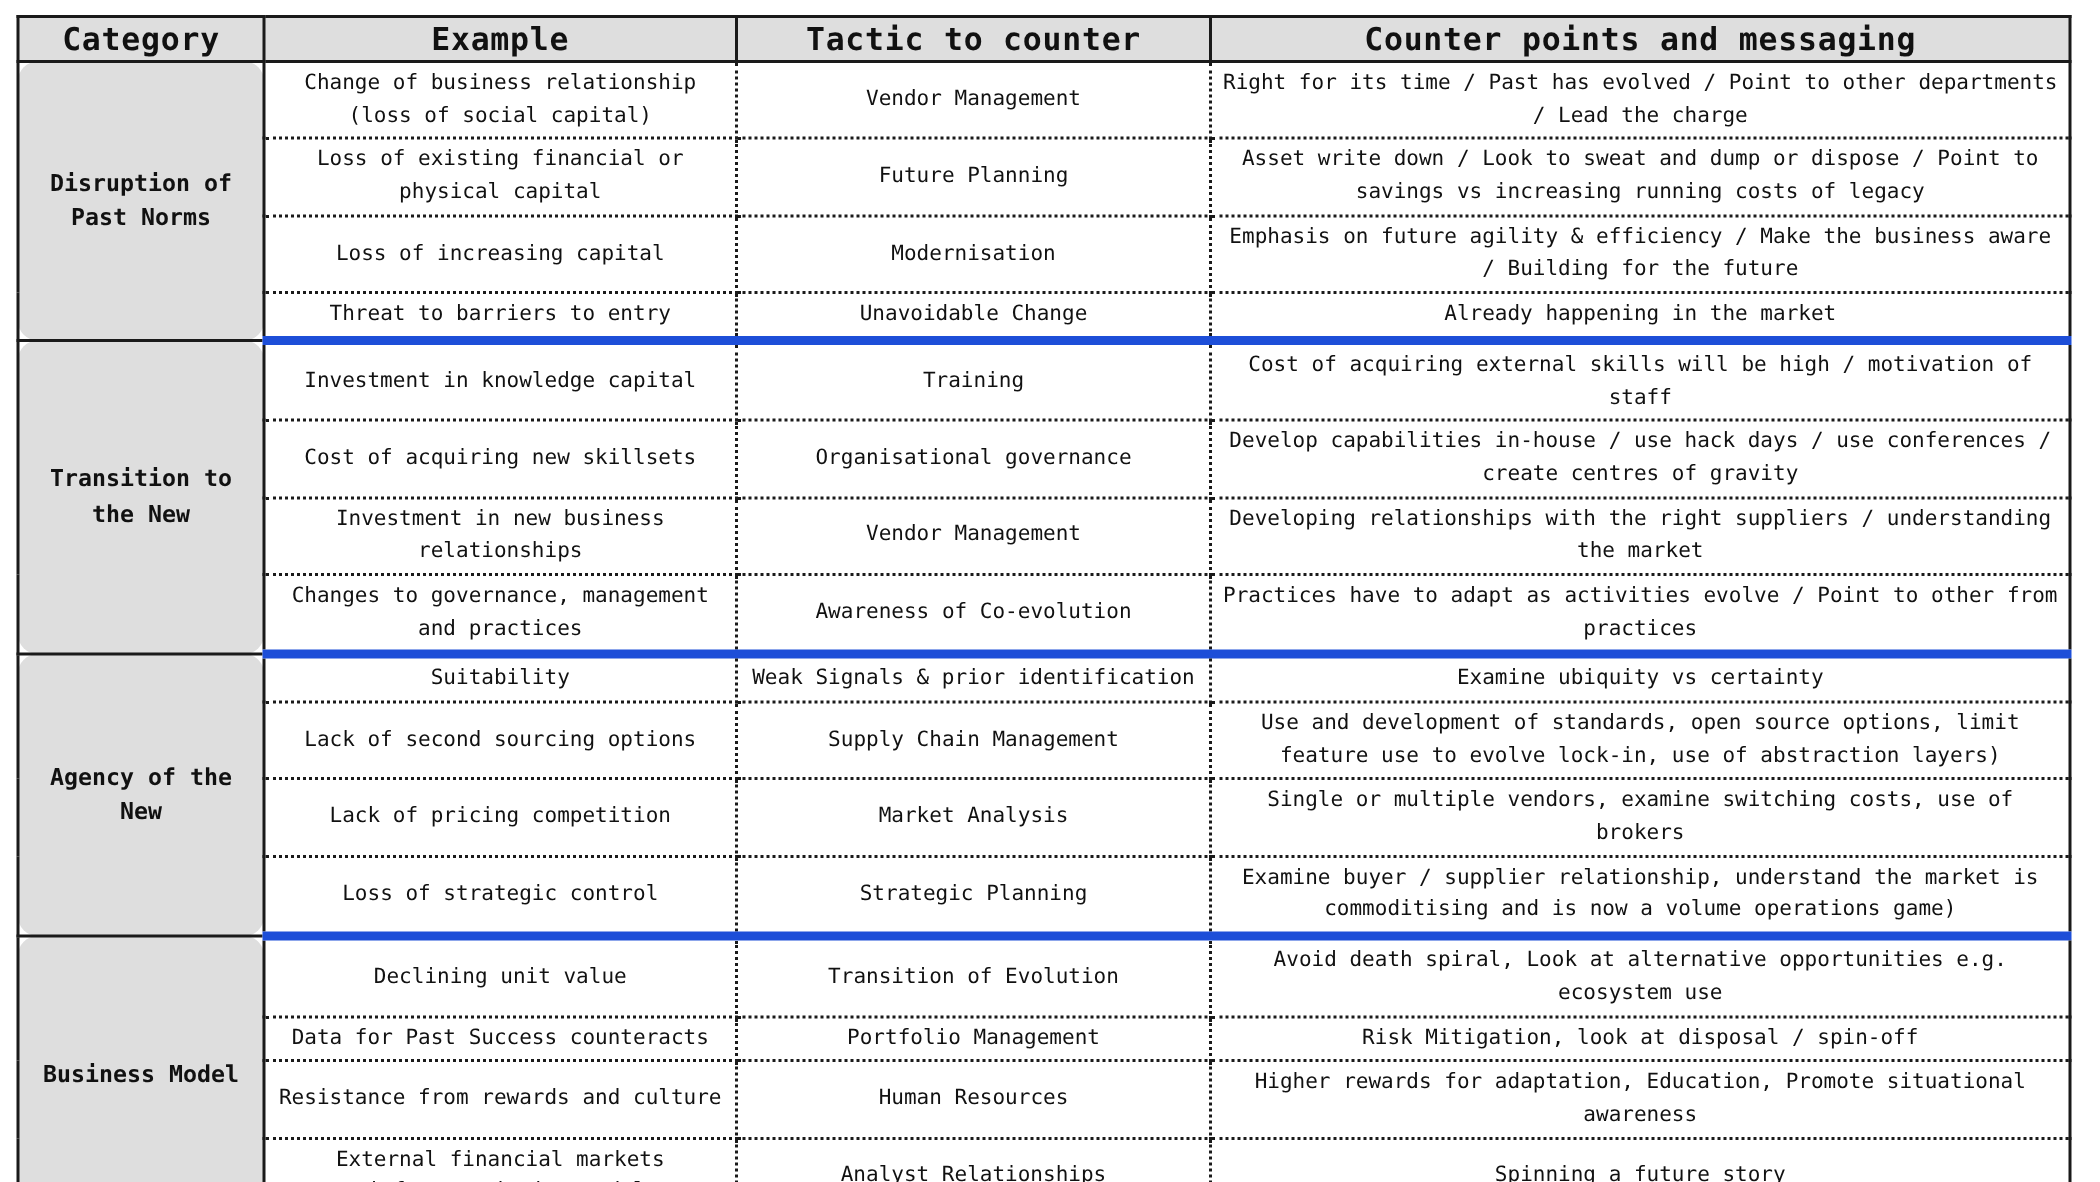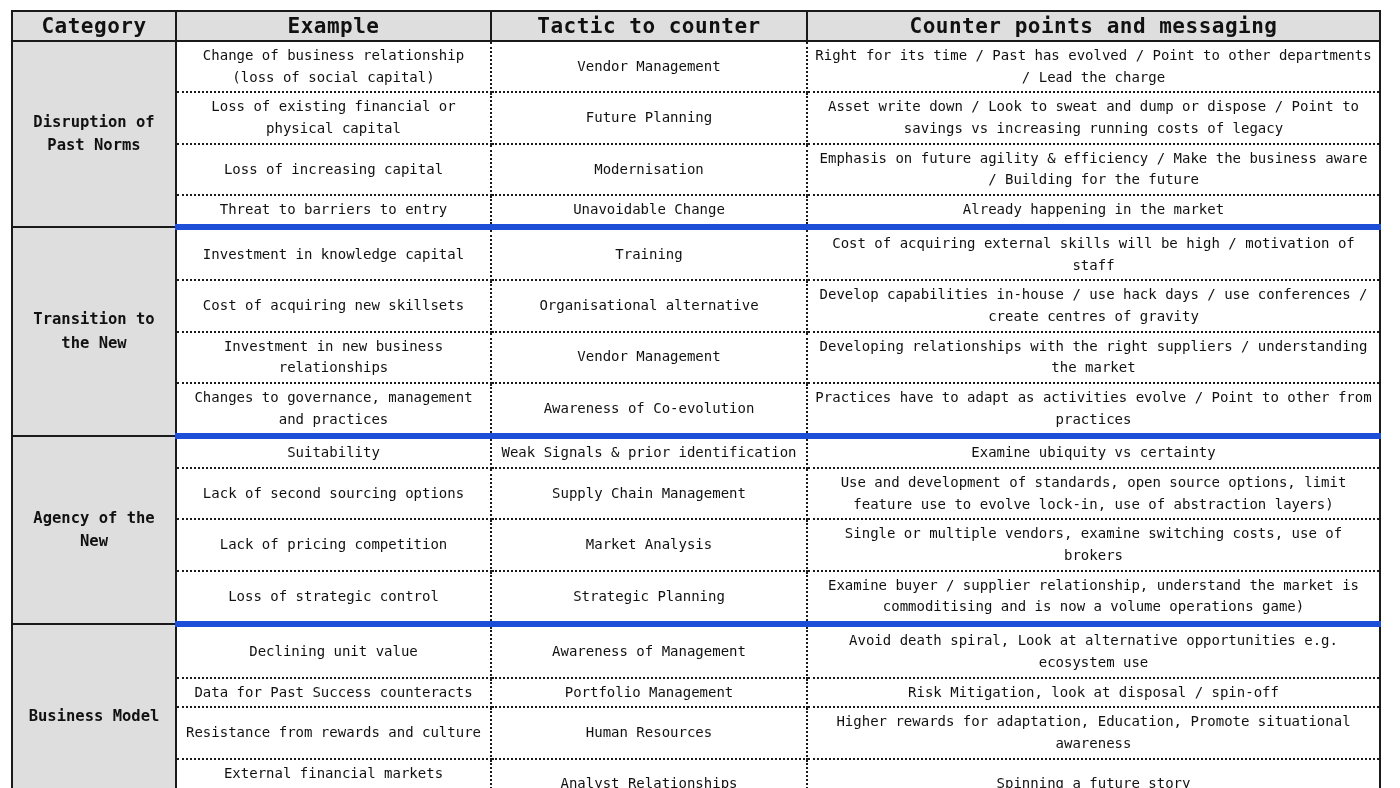--- a/index.html
+++ b/index.html
@@ -60,20 +60,21 @@
     border-right: 2px solid #1a1a1a;
     border-top: 2px solid #1a1a1a;
     border-bottom: 2px solid #1a1a1a;
     font-weight: bold;
     font-size: 15.5px;
     line-height: 1.5;
     text-align: center;
     vertical-align: middle;
     padding: 2px 8px;
     box-sizing: border-box;
+    border-radius: 13px;
   }
 
   
   td.cell {
     border-left: 2px dotted #1a1a1a;
     border-right: 2px dotted #1a1a1a;
     border-top: 2px dotted #1a1a1a;
     border-bottom: 2px dotted #1a1a1a;
     font-size: 14px;
     line-height: 1.55;
@@ -177,21 +178,21 @@
           </td>
           <td class="cell col-counter">
             <span class="txt">Cost of acquiring external skills will be high / motivation of staff</span>
           </td>
         </tr>
         <tr>
           <td class="cell col-example">
             <span class="txt">Cost of acquiring new skillsets</span>
           </td>
           <td class="cell col-tactic">
-            <span class="txt">Organisational alternative</span>
+            <span class="txt">Organisational governance</span>
           </td>
           <td class="cell col-counter">
             <span class="txt">Develop capabilities in-house / use hack days / use conferences / create centres of gravity</span>
           </td>
         </tr>
         <tr>
           <td class="cell col-example">
             <span class="txt">Investment in new business relationships</span>
           </td>
           <td class="cell col-tactic">
@@ -256,21 +257,21 @@
           <td class="cell col-counter">
             <span class="txt">Examine buyer / supplier relationship, understand the market is commoditising and is now a volume operations game)</span>
           </td>
         </tr>
         <tr class="group-start">
           <td class="category" rowspan="4">Business Model</td>
           <td class="cell col-example">
             <span class="txt">Declining unit value</span>
           </td>
           <td class="cell col-tactic">
-            <span class="txt">Awareness of Management</span>
+            <span class="txt">Transition of Evolution</span>
           </td>
           <td class="cell col-counter">
             <span class="txt">Avoid death spiral, Look at alternative opportunities e.g. ecosystem use</span>
           </td>
         </tr>
         <tr>
           <td class="cell col-example">
             <span class="txt">Data for Past Success counteracts</span>
           </td>
           <td class="cell col-tactic">

